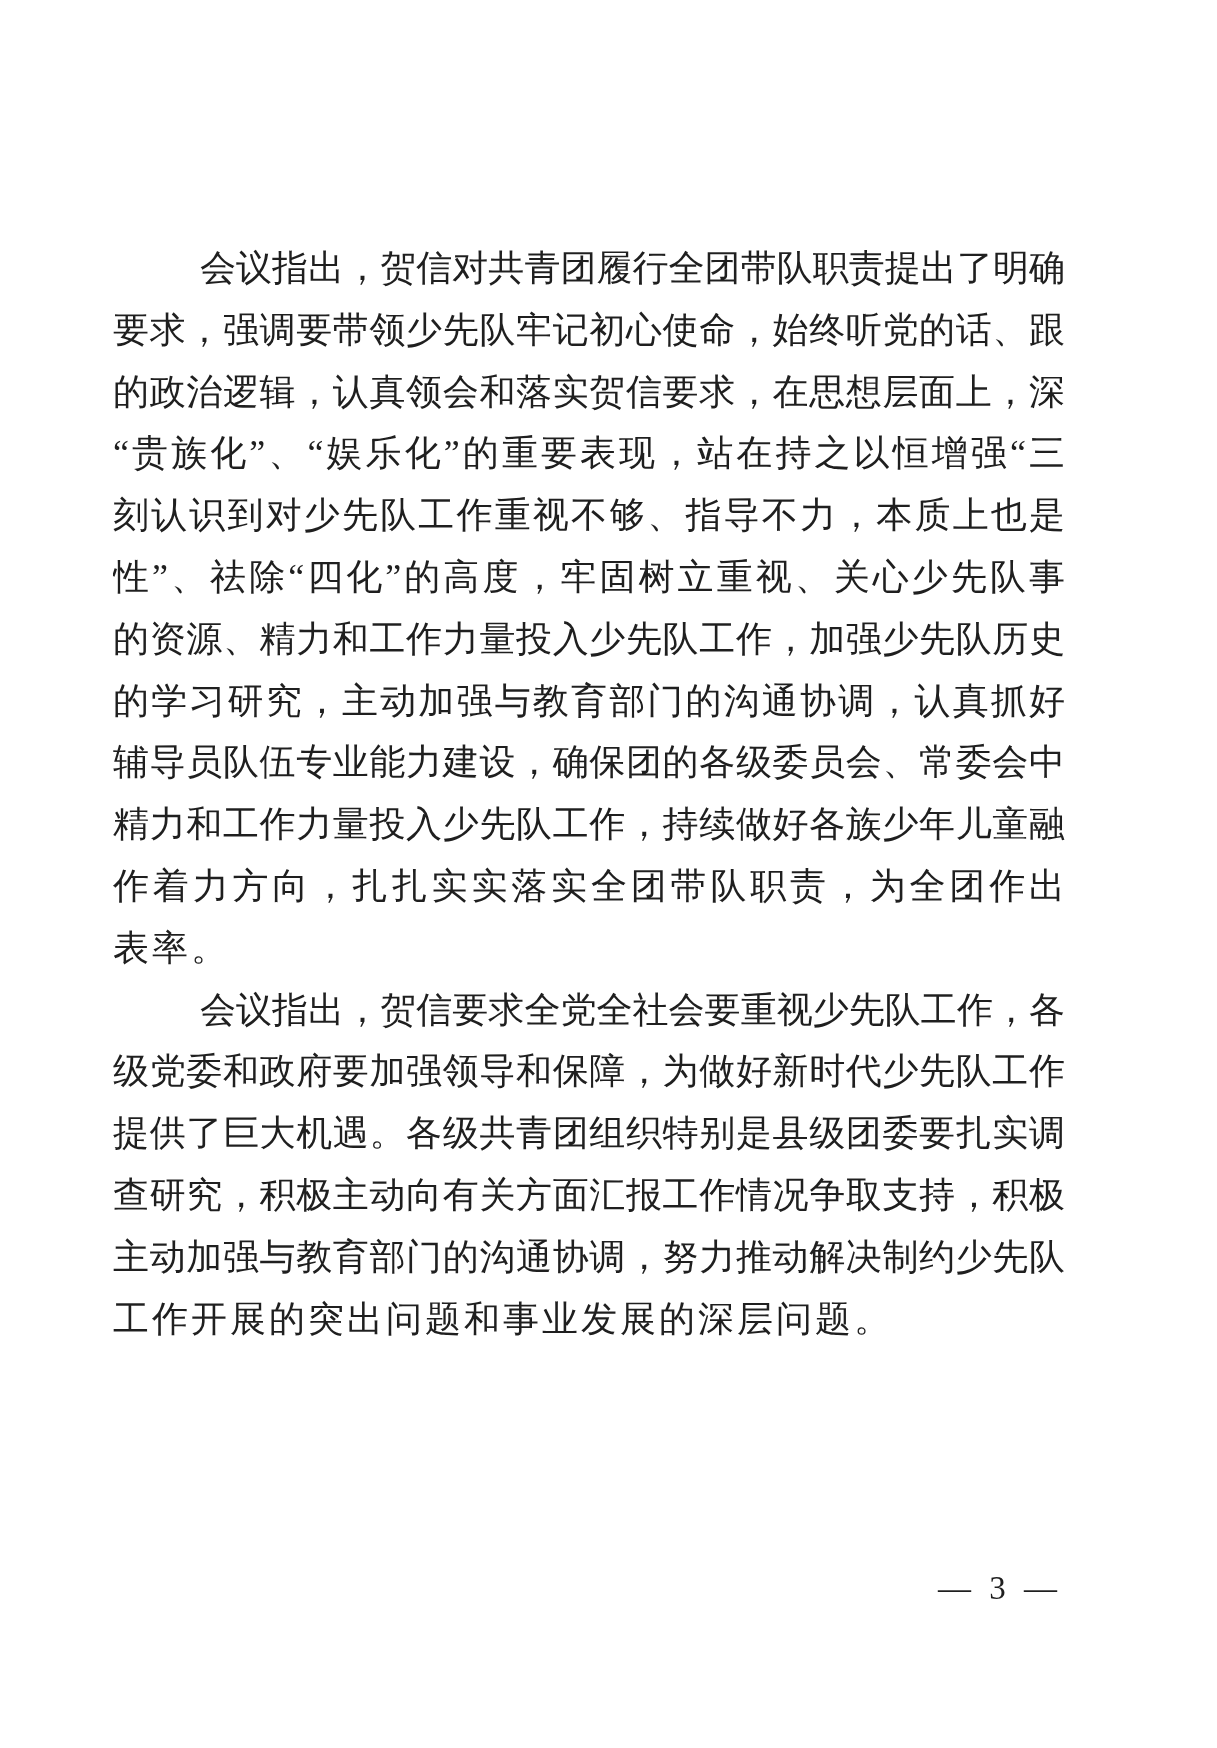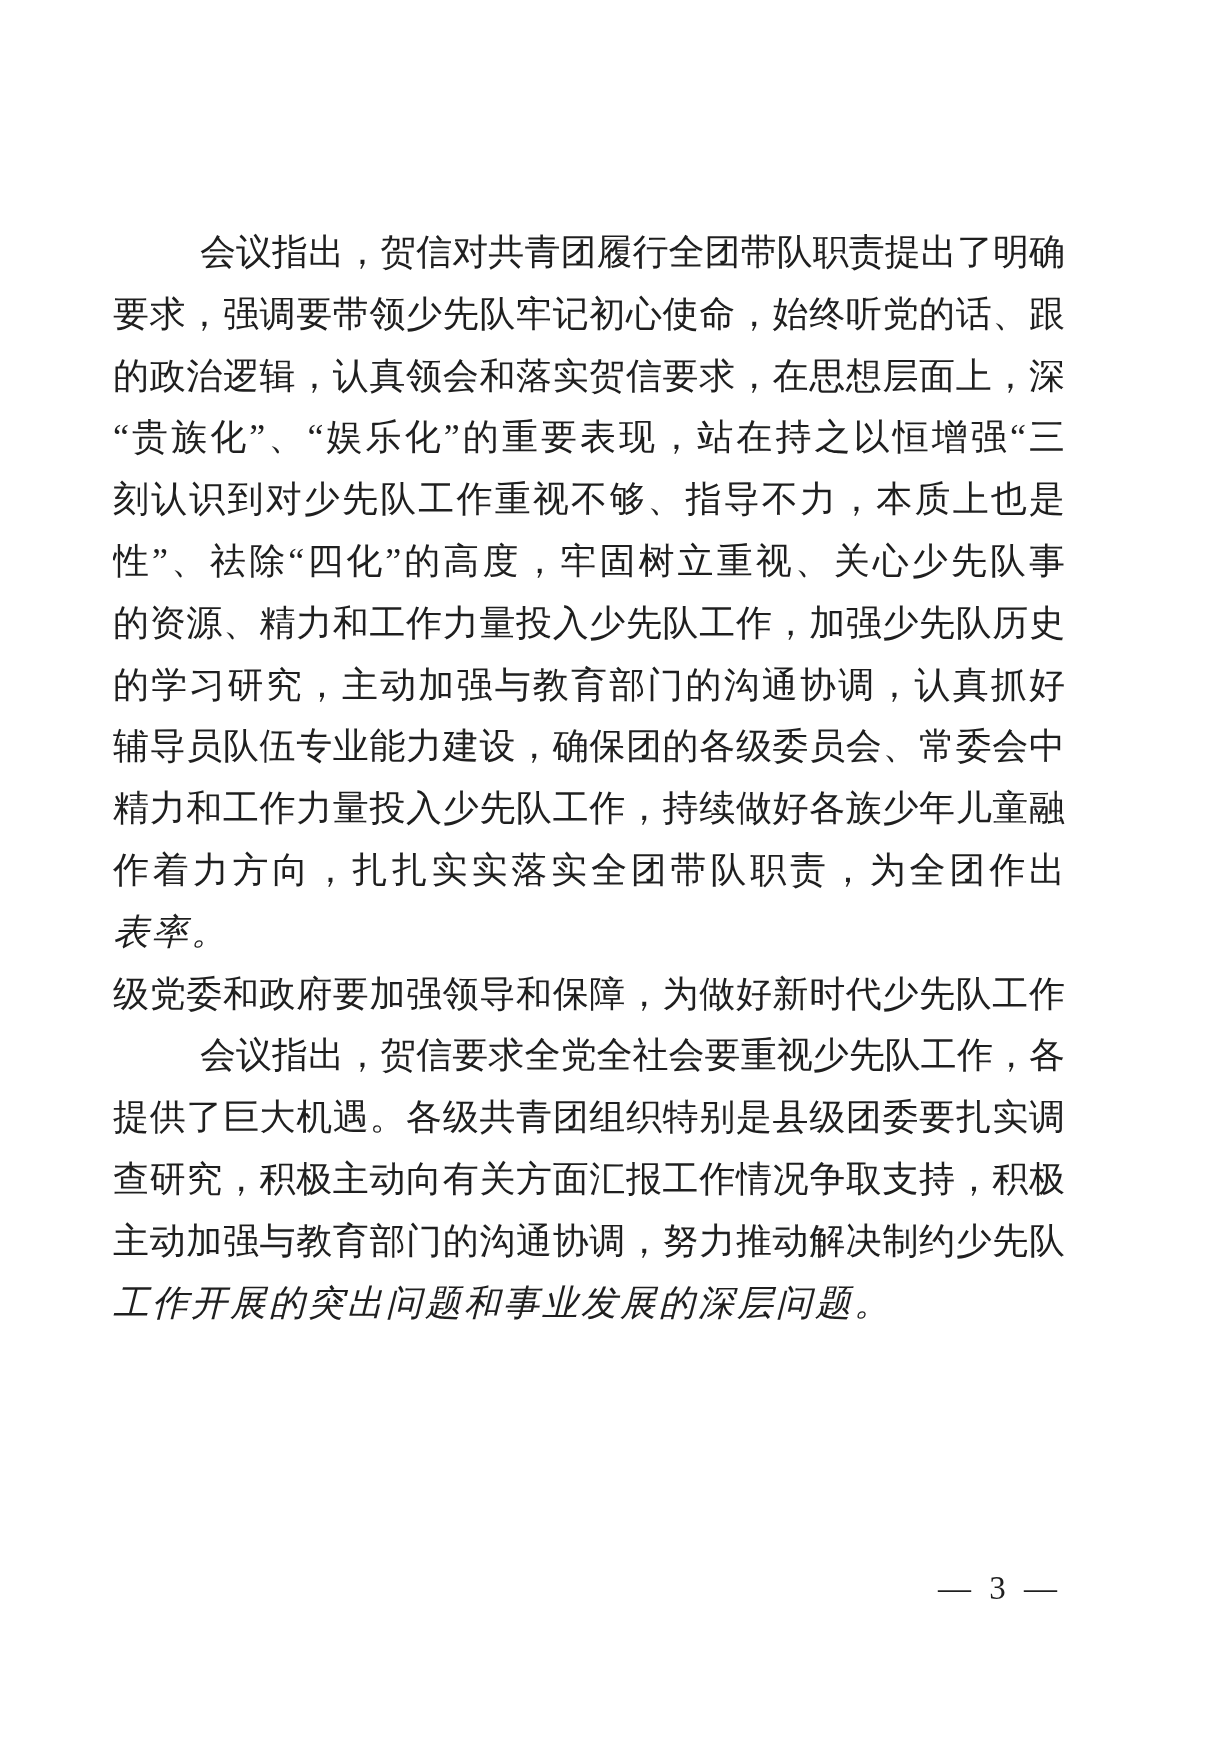--- a/index.html
+++ b/index.html
@@ -12,40 +12,39 @@
     width: 1217px;
     height: 1748px;
     background: #ffffff;
     font-family: "Liberation Serif", serif;
     color: #1f1f1f;
     overflow: hidden;
   }
   .text-block {
     position: absolute;
     left: 113px;
-    top: 222px;
+    top: 238px;
     width: 952px;
   }
   .line {
     height: 61.8px;
     line-height: 61.8px;
     font-size: 36px;
     text-align: justify;
     text-align-last: justify;
     text-justify: inter-character;
     overflow: hidden;
     white-space: nowrap;
   }
   .line.indent {
     text-indent: 87px;
   }
   .line.last {
     text-align-last: left;
     letter-spacing: 3px;
-    font-style: italic;
   }
   .page-number {
     position: absolute;
     left: 938px;
     top: 1563px;
     width: 130px;
     height: 50px;
     line-height: 50px;
     font-size: 33px;
     letter-spacing: 2px;
@@ -70,22 +69,22 @@
       <div class="line">性”、祛除“四化”的高度，牢固树立重视、关心少先队事</div>
       <div class="line">的资源、精力和工作力量投入少先队工作，加强少先队历史</div>
       <div class="line">的学习研究，主动加强与教育部门的沟通协调，认真抓好</div>
       <div class="line">辅导员队伍专业能力建设，确保团的各级委员会、常委会中</div>
       <div class="line">精力和工作力量投入少先队工作，持续做好各族少年儿童融</div>
       <div class="line">作着力方向，扎扎实实落实全团带队职责，为全团作出</div>
       <div class="line last">表率。</div>
     </div>
 
     <div>
+      <div class="line indent">会议指出，贺信要求全党全社会要重视少先队工作，各</div>
       <div class="line">级党委和政府要加强领导和保障，为做好新时代少先队工作</div>
-      <div class="line indent">会议指出，贺信要求全党全社会要重视少先队工作，各</div>
       <div class="line">提供了巨大机遇。各级共青团组织特别是县级团委要扎实调</div>
       <div class="line">查研究，积极主动向有关方面汇报工作情况争取支持，积极</div>
       <div class="line">主动加强与教育部门的沟通协调，努力推动解决制约少先队</div>
       <div class="line last">工作开展的突出问题和事业发展的深层问题。</div>
     </div>
 
   </div>
 
   <div class="page-number">— 3 —</div>
 

